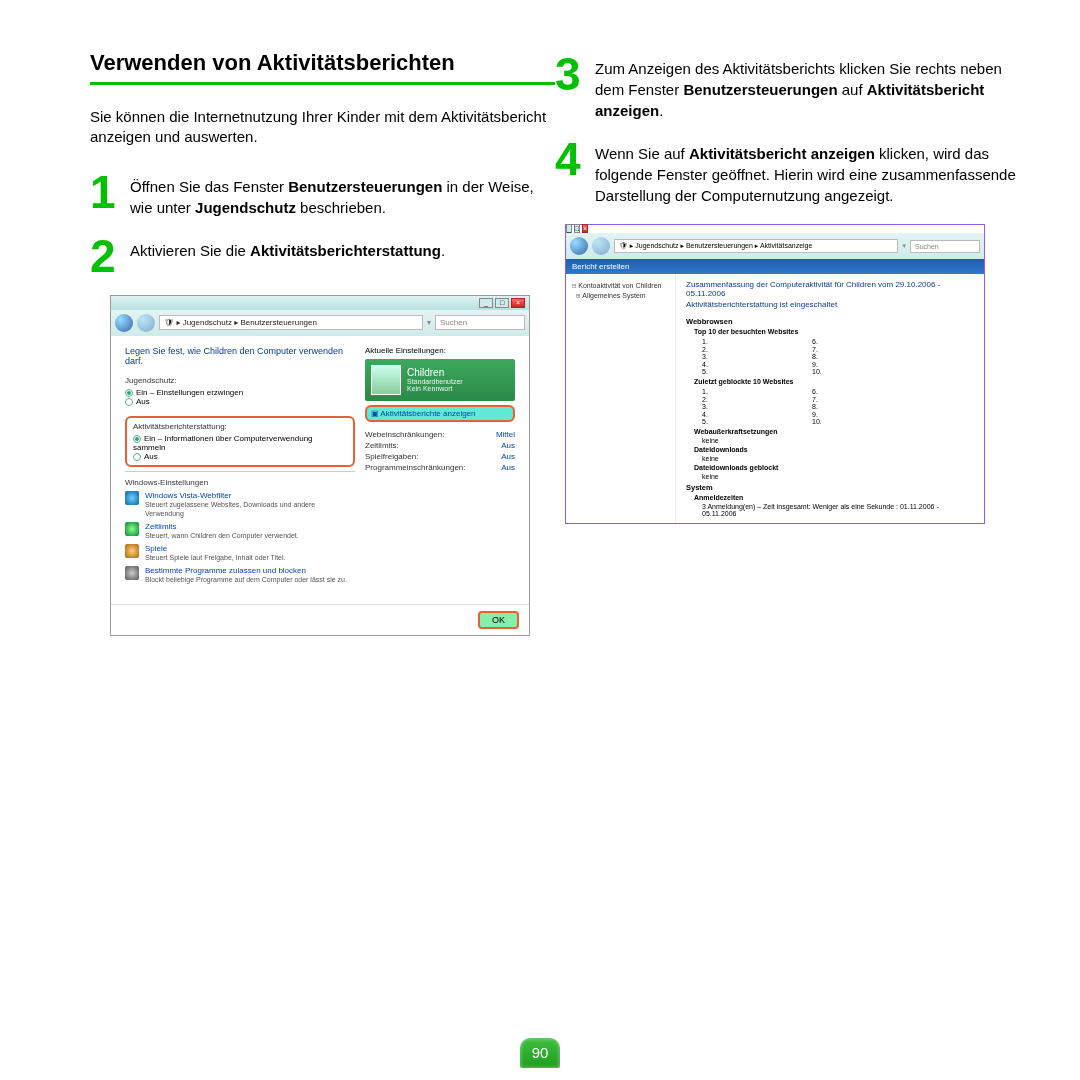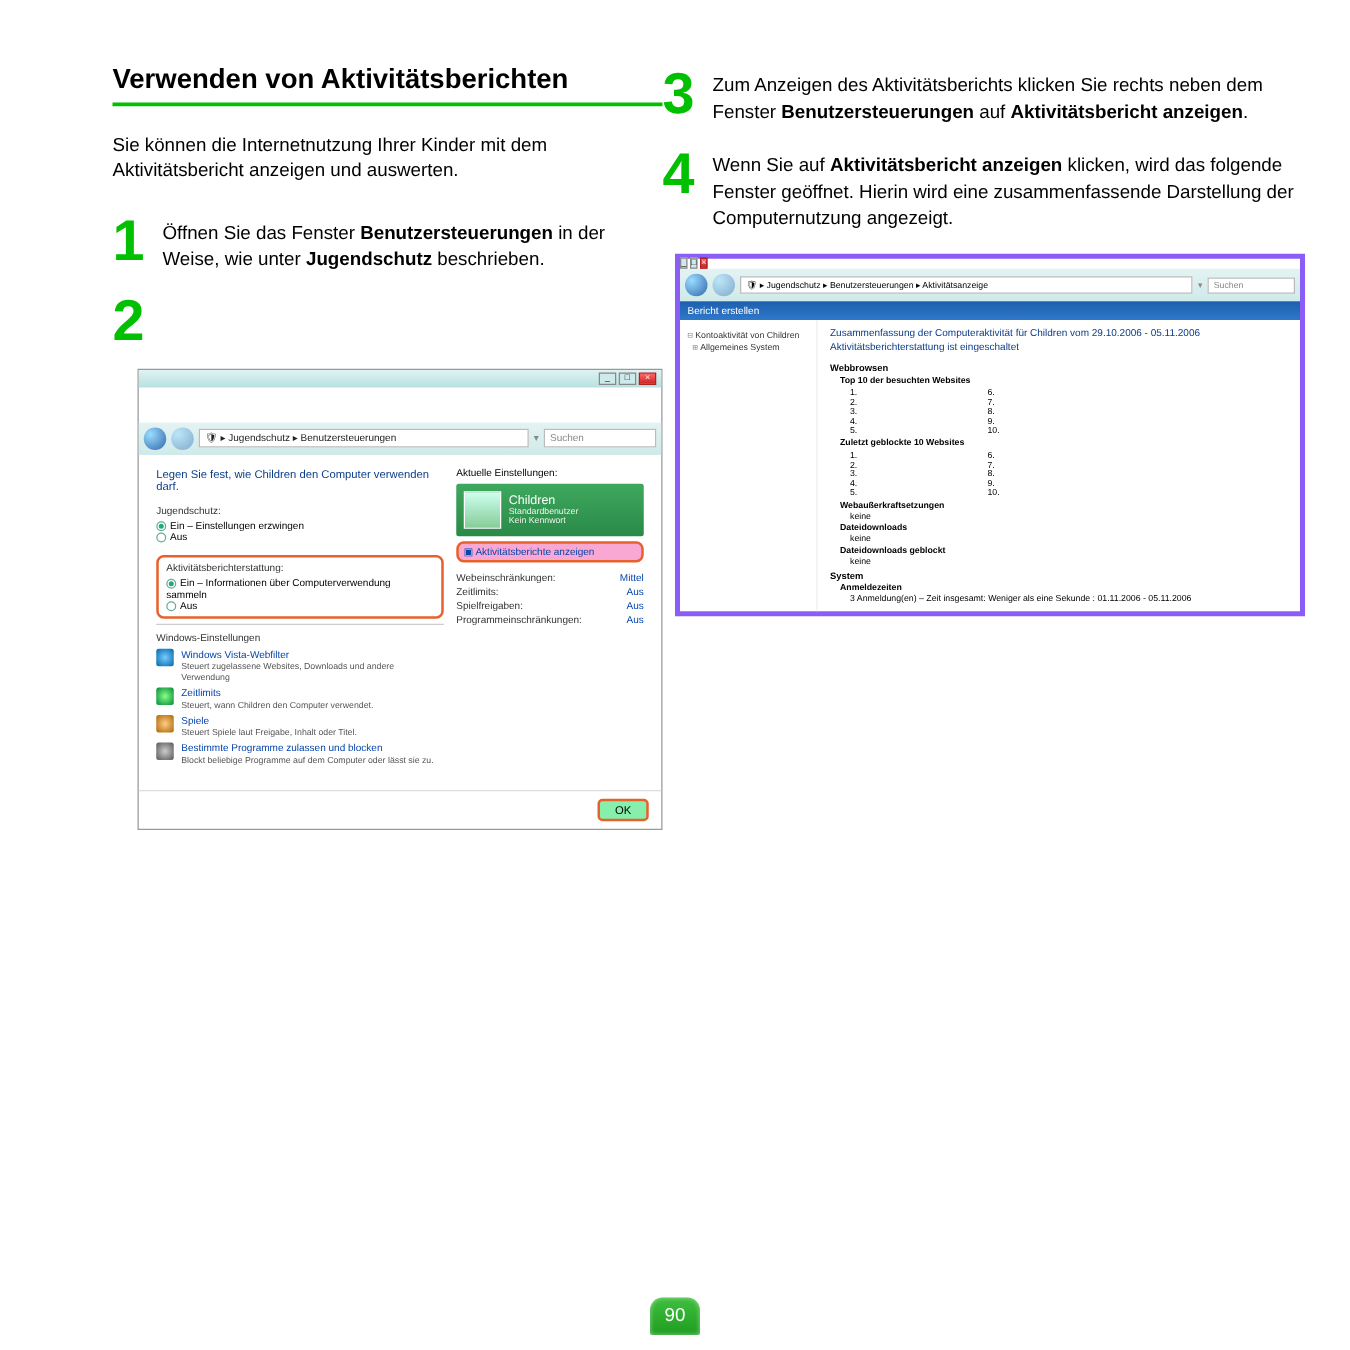--- a/index.html
+++ b/index.html
@@ -47,21 +47,21 @@
   .shot1 .titlebar {
     height: 14px;
     background: linear-gradient(#dff3f3, #b8e0e0);
     display:flex; justify-content:flex-end; align-items:center;
     padding-right:4px; gap:2px;
   }
   .titlebar .wbtn { width:14px;height:10px;background:#cfeaea;border:1px solid #888;font-size:7px;text-align:center;line-height:8px;}
   .titlebar .wclose { background: linear-gradient(#f66,#c22); color:#fff; border-color:#a22;}
   .shot1 .addrbar {
     background:linear-gradient(#e4f3f3,#cfeaea);
-    padding:4px; display:flex; align-items:center; gap:4px;margin-top:28px;
+    padding:4px; display:flex; align-items:center; gap:4px;
   }
   .navbtn { width:18px;height:18px;border-radius:50%;background:radial-gradient(circle at 30% 30%, #9df, #36a);display:inline-block;}
   .shot1 .crumb { background:#fff; border:1px solid #bbb; flex:1; padding:2px 4px; color:#222;}
   .shot1 .search { width:90px; background:#fff; border:1px solid #bbb; padding:2px 4px; color:#888;}
   .shot1 .sep { color:#888; }
   .shot1 .content { padding:10px 14px; display:flex; gap:10px; }
   .shot1 .left { flex:1; }
   .shot1 .instr { color:#0a3d8a; font-size:9px; margin-bottom:10px;}
   .shot1 .sect { font-size:8px; margin-bottom:10px; }
   .shot1 .sect .sechead { color:#333; margin-bottom:3px; font-weight:normal;}
@@ -81,34 +81,34 @@
   .wsdesc { color:#555; font-size:7px;}
   .shot1 .right { width:150px; }
   .card {
     background:linear-gradient(#3ea85e,#2a8a48); color:#fff; padding:6px;
     display:flex; gap:6px; align-items:center; border-radius:2px;
   }
   .card .avatar { width:30px;height:30px;background:linear-gradient(#cfe,#8c9);border:1px solid #fff;}
   .card .un { font-size:10px;}
   .card .usub { font-size:7px; opacity:.9;}
   .cardlink { border:2px solid #e8602c; border-radius:6px; padding:2px 4px;
-    color:#0645ad; background:#f9a8d4; margin-top:4px; font-size:8px;}
+    color:#0645ad; background:#5eead4; margin-top:4px; font-size:8px;}
   .settings { margin-top:8px; font-size:8px;}
   .settings .row { display:flex; justify-content:space-between; margin:2px 0;}
   .settings .label { color:#333;}
   .settings .val { color:#0645ad;}
   .shot1 .footer { padding:6px 10px; text-align:right; border-top:1px solid #ddd;}
   .okbtn {
     display:inline-block; border:2px solid #e8602c; border-radius:4px;
     padding:2px 12px; font-size:9px; background:#86efac;
   }
 
   
   .shot2 {
-    width:504px; border:4px solid #8b5cf6; background:#fff;
+    width:420px; border:1px solid #8b5cf6; background:#fff;
     font-size:7px; margin-left:10px; margin-top:8px;
   }
   .shot2 .addrbar { background:linear-gradient(#e4f3f3,#cfeaea); padding:4px; display:flex; gap:4px; align-items:center;}
   .shot2 .crumb2 { background:#fff;border:1px solid #bbb;flex:1;padding:2px 4px;}
   .shot2 .search2 { width:70px;background:#fff;border:1px solid #bbb;padding:2px 4px;color:#888;}
   .bluebar { background:linear-gradient(#1d5fae,#2f78c9); color:#fff; padding:3px 6px; font-size:8px;}
   .shot2 .body { display:flex; }
   .tree { width:110px; padding:6px; border-right:1px solid #eee;}
   .tree .titem { color:#333; margin:2px 0; }
   .tree .exp { color:#888; margin-right:2px; font-family:monospace;}
@@ -143,20 +143,23 @@
 
     <div class="step">
       <div class="num">1</div>
       <div class="txt">
         <span>Öffnen Sie das Fenster </span><b>Benutzersteuerungen</b><span> in der Weise, wie unter </span><b>Jugendschutz</b><span> beschrieben.</span>
       </div>
     </div>
 
     <div class="step">
       <div class="num">2</div>
+      <div class="txt">
+        <span>Aktivieren Sie die </span><b>Aktivitätsberichterstattung</b><span>.</span>
+      </div>
     </div>
 
     <div class="shot1">
       <div class="titlebar">
         <span class="wbtn">_</span>
         <span class="wbtn">□</span>
         <span class="wbtn wclose">×</span>
       </div>
       <div class="addrbar">
         <span class="navbtn"></span>

